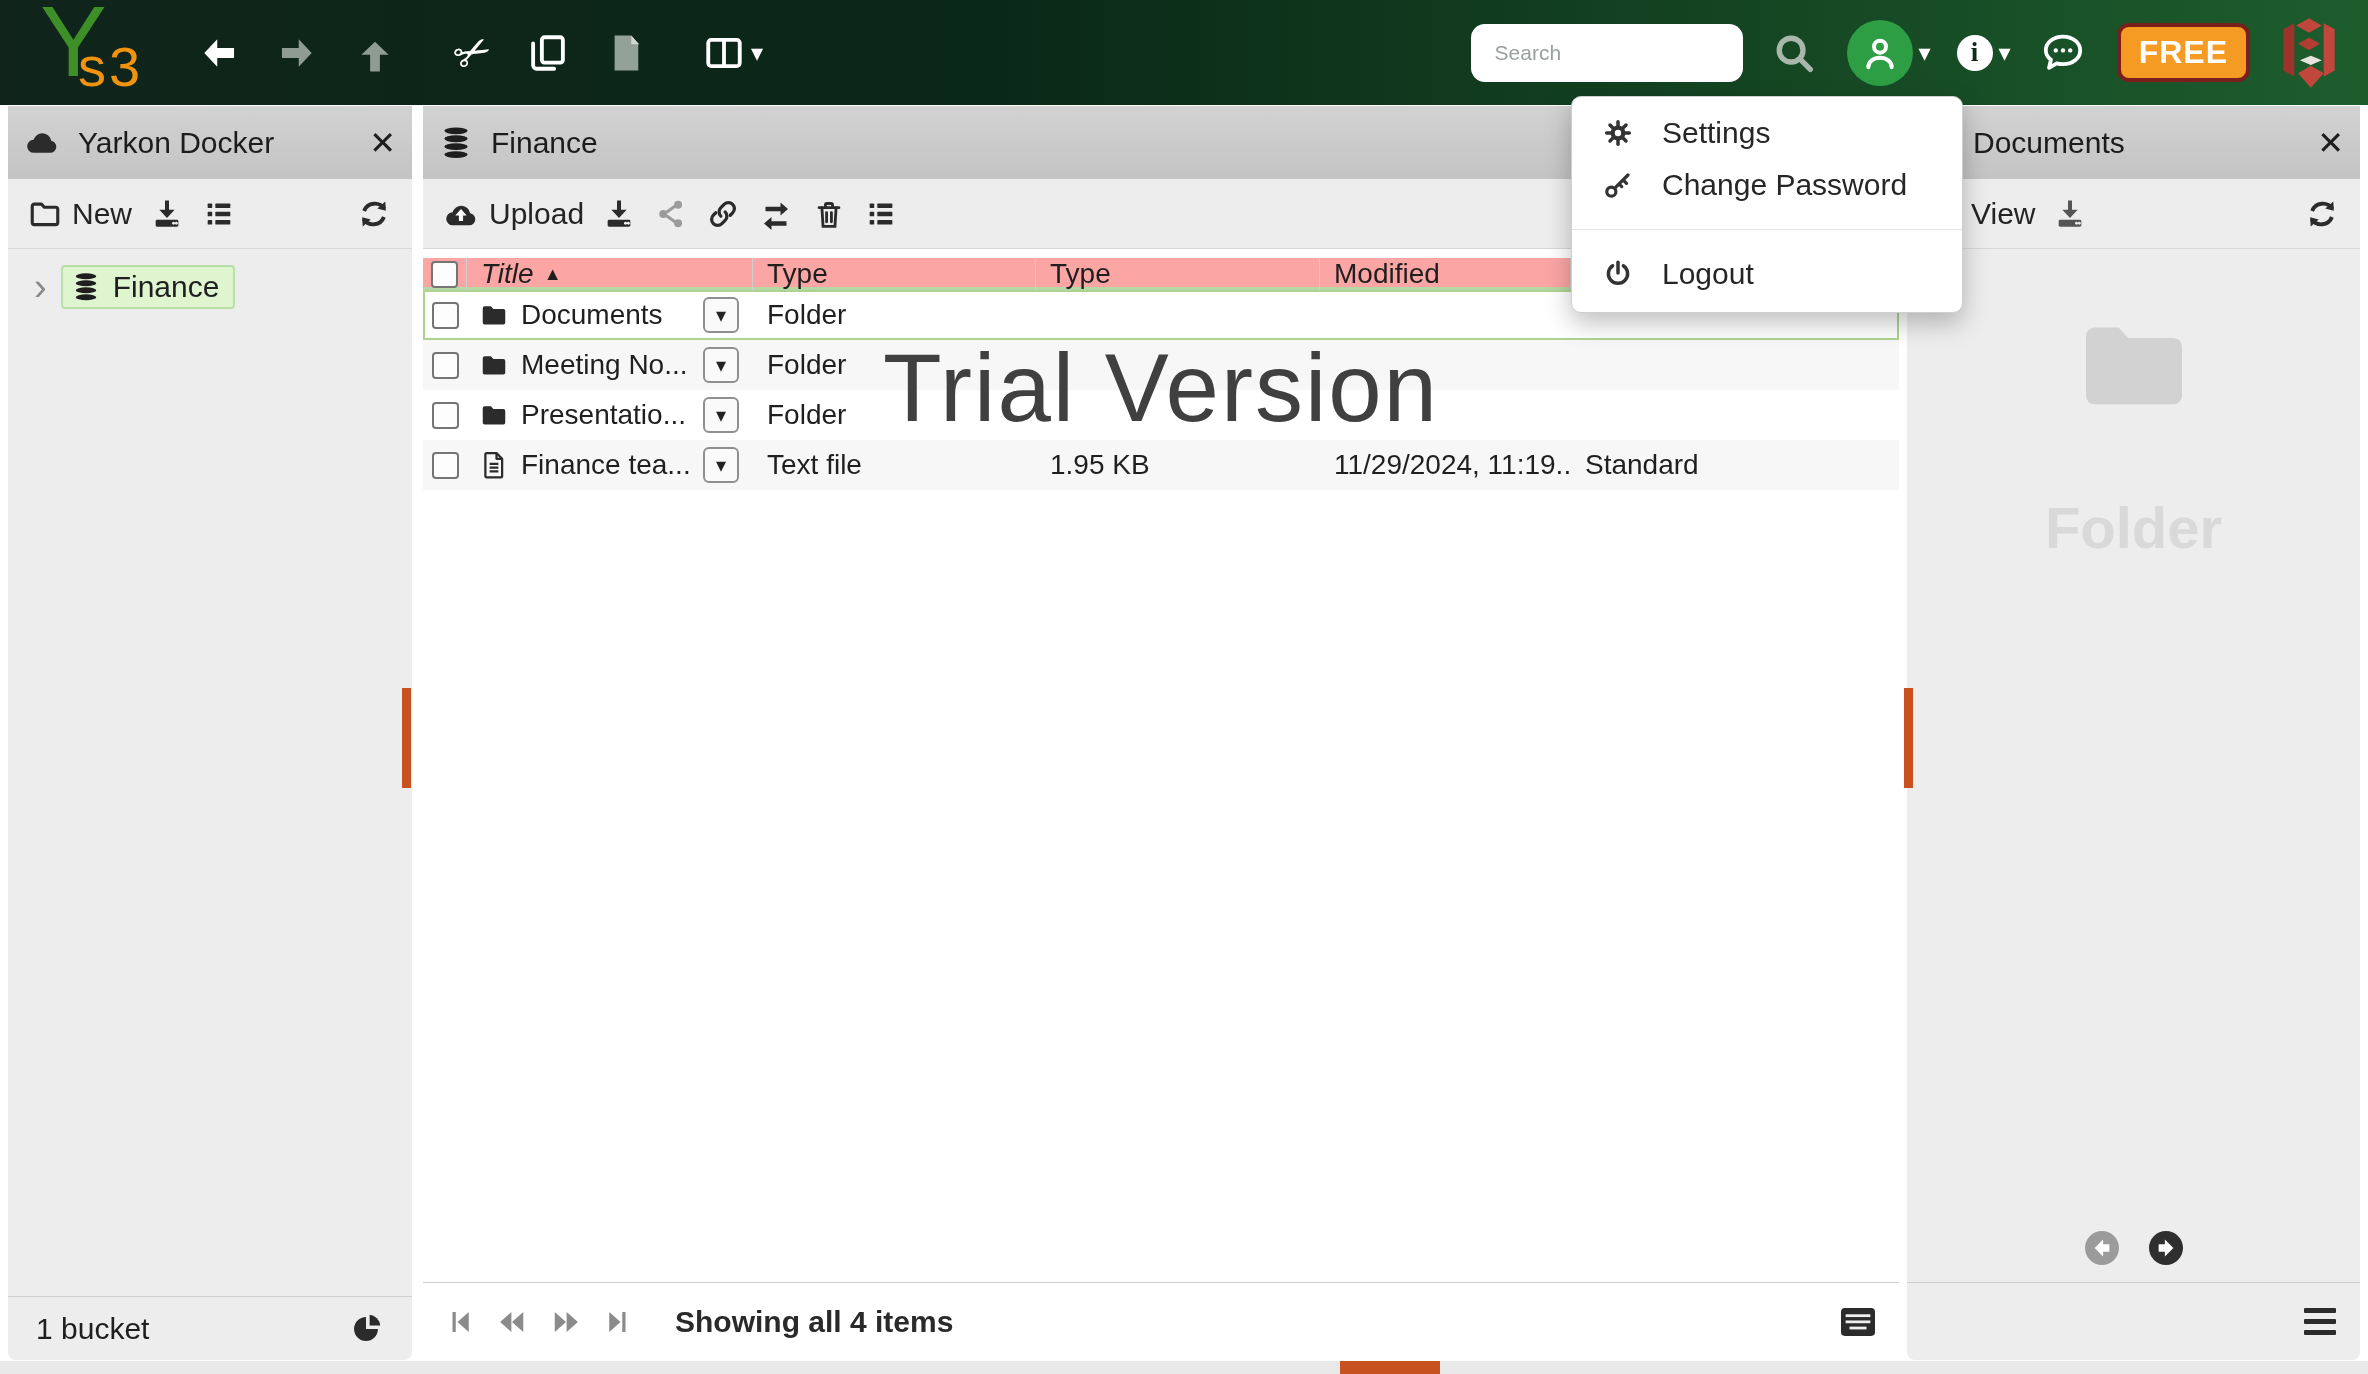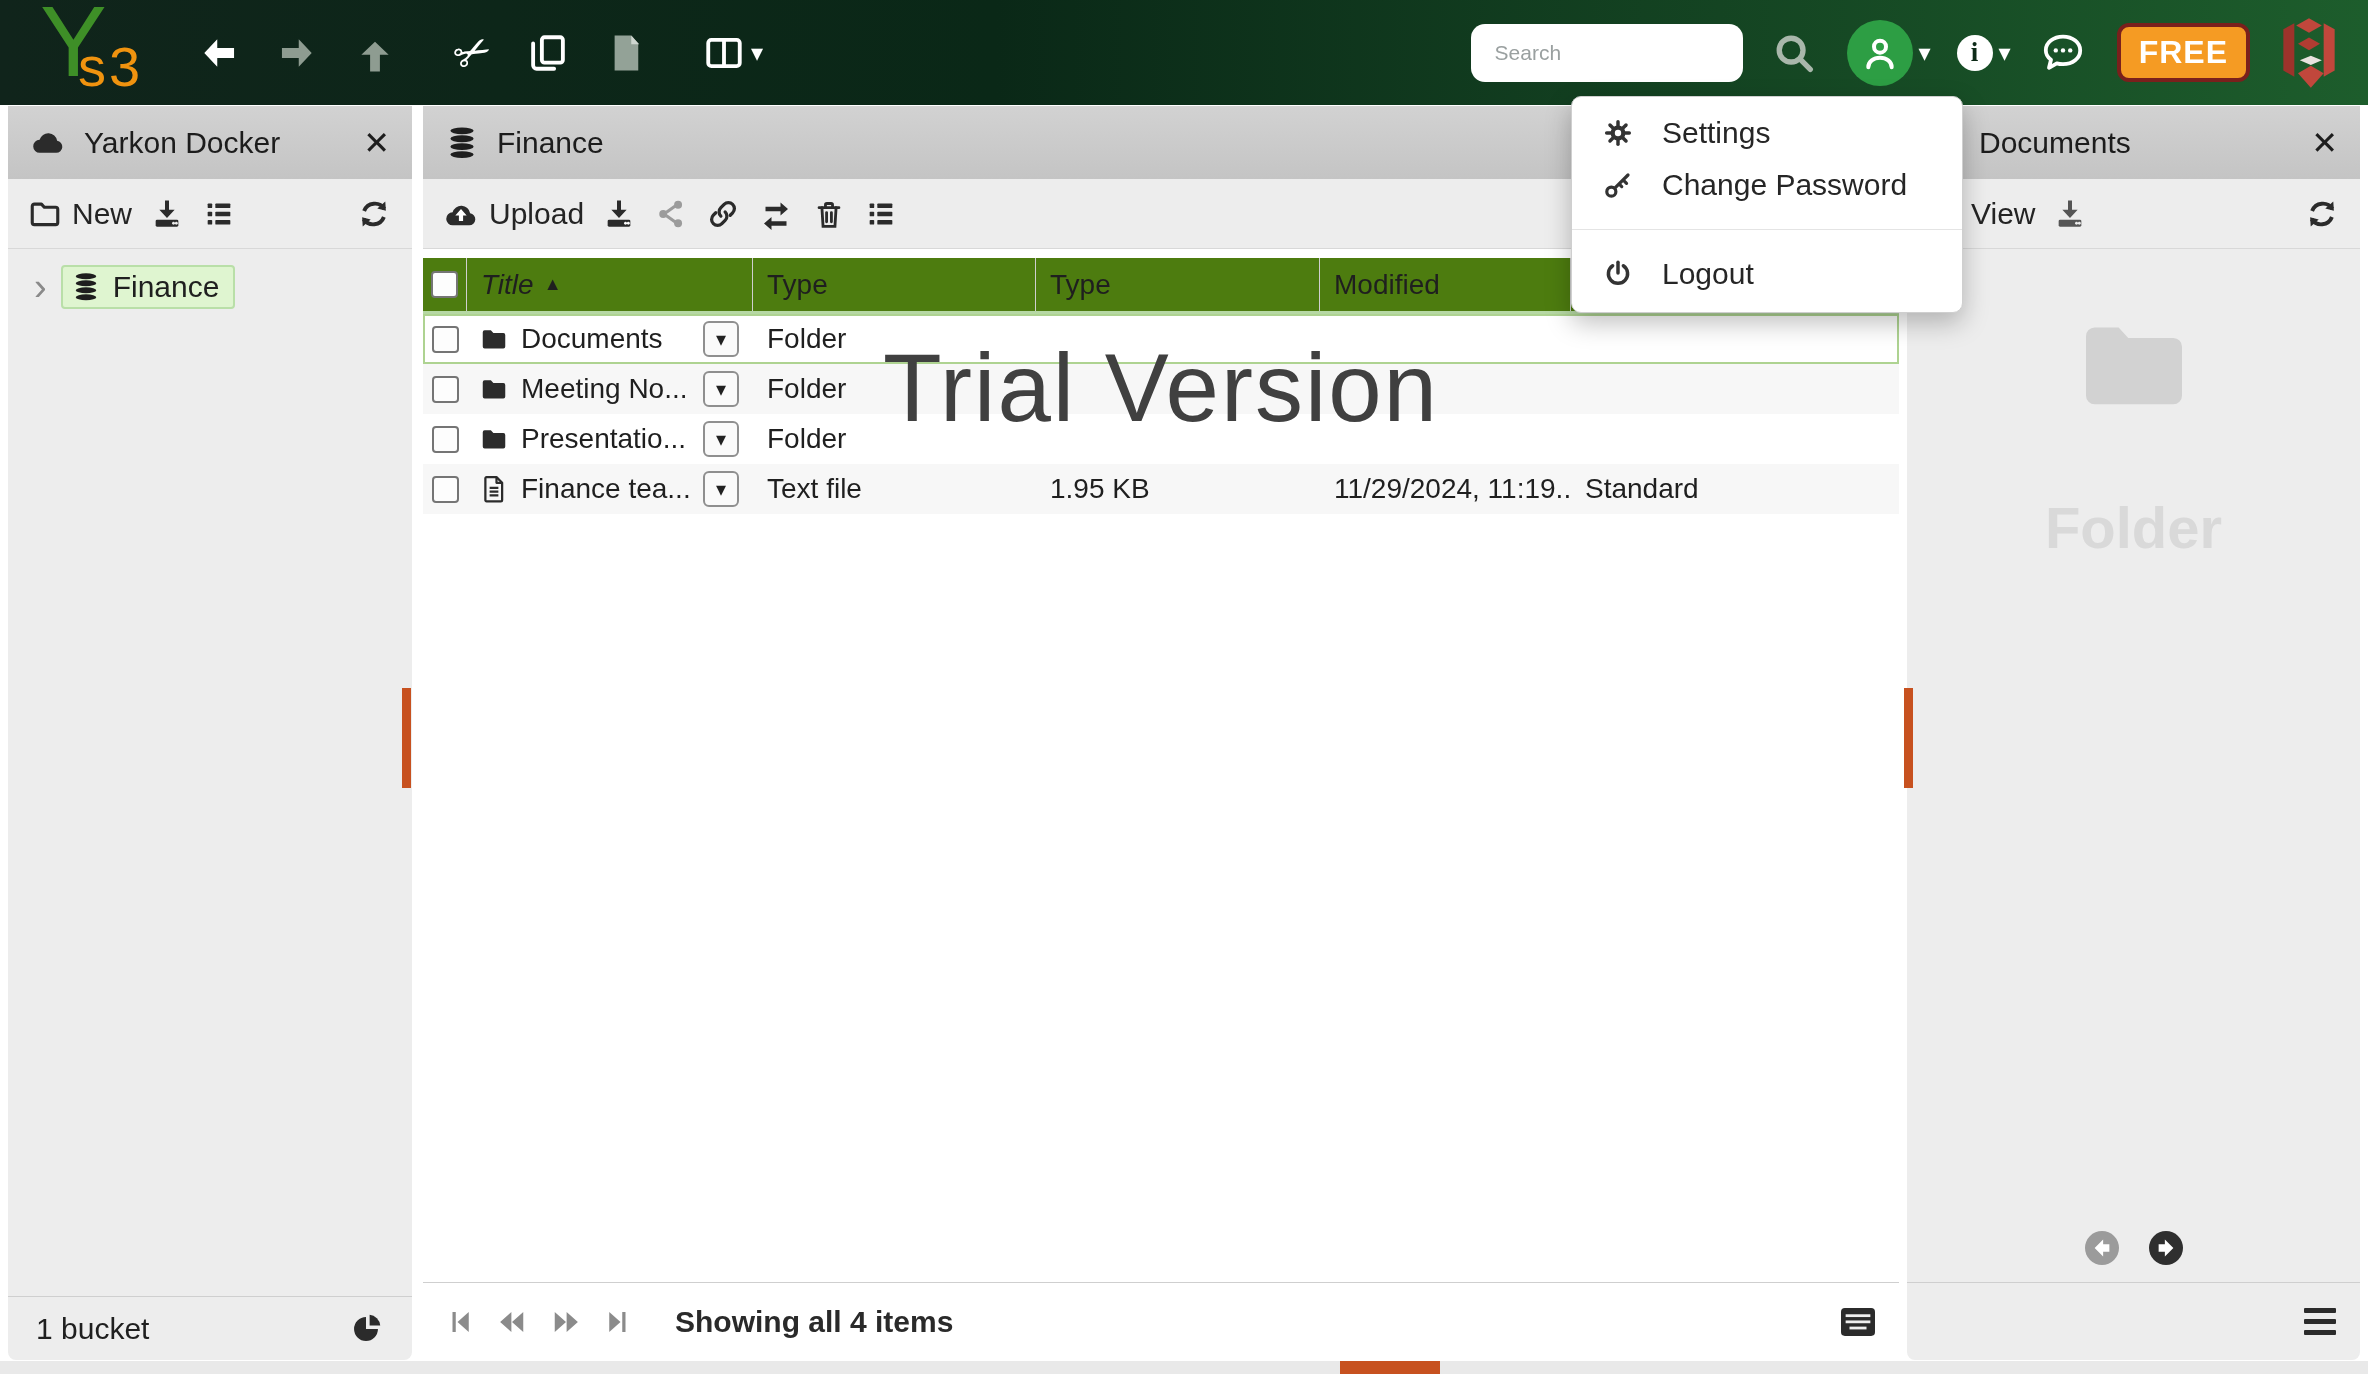--- a/index.html
+++ b/index.html
@@ -30,39 +30,39 @@
     font-family:"Liberation Serif",serif; }
   .free-badge { background:#f59b23; border:4px solid #7a201c; border-radius:12px; color:#fff;
     font-size:32px; font-weight:700; padding:7px 18px; letter-spacing:1px; }
 
   
   .panel { position:absolute; top:106px; bottom:14px; background:#ededed; border-radius:0 0 8px 8px; overflow:hidden; }
   .panel-left  { left:8px;    width:404px; }
   .panel-main  { left:423px;  width:1476px; background:#fff; }
   .panel-right { left:1907px; width:453px; }
   .panel-header { height:73px; background:linear-gradient(#d2d2d2,#c4c4c4);
-    display:flex; align-items:center; padding:0 22px; font-size:30px; color:#1c1c1c; gap:18px; }
+    display:flex; align-items:center; padding:0 16px; font-size:30px; color:#1c1c1c; gap:18px; }
   .ph-title { flex:1; }
   .close-x { font-size:32px; font-weight:700; color:#1d1d1d; cursor:pointer; }
   .panel-toolbar { height:70px; display:flex; align-items:center; padding:0 20px;
     background:#ededed; border-bottom:1px solid #d8d8d8; gap:18px; }
   .tb-label { font-size:30px; color:#242424; }
   .tb-group { display:flex; align-items:center; gap:10px; cursor:pointer; }
 
   
   .tree-row { display:flex; align-items:center; margin:16px 0 0 26px; gap:14px; }
   .chev { color:#8a8a8a; font-size:38px; line-height:1; }
   .bucket-chip { display:flex; align-items:center; gap:12px; background:#dff5d0;
     border:2px solid #b9dfa8; border-radius:4px; padding:3px 14px 3px 8px; font-size:30px; cursor:pointer; }
   .left-footer { position:absolute; left:0; right:0; bottom:0; height:64px; border-top:1px solid #cfcfcf;
     display:flex; align-items:center; padding:0 28px; font-size:30px; }
 
   
   .thead,.trow { display:grid; grid-template-columns:44px 286px 283px 284px 251px 1fr; align-items:center; }
-  .thead { height:56px; margin-top:9px; background:#4d7c0f; border-bottom:3px solid #b6d8a4;
+  .thead { height:32px; margin-top:9px; background:#fca5a5; border-bottom:3px solid #b6d8a4;
     font-size:28px; color:#1f1f1f; }
   .thead > div { height:100%; display:flex; align-items:center; padding-left:14px; border-right:1px solid #cfcfcf; }
   .thead > div:last-child { border-right:none; }
   .th-title { font-style:italic; gap:10px; }
   .sort-arrow { font-size:18px; font-style:normal; }
   .trow { height:50px; font-size:28px; }
   .trow.alt { background:#f7f7f7; }
   .trow.selected { box-shadow:inset 0 0 0 2px #aed391; }
   .td { padding-left:14px; white-space:nowrap; overflow:hidden; }
   .td-cb { display:flex; justify-content:center; padding-left:0; }

